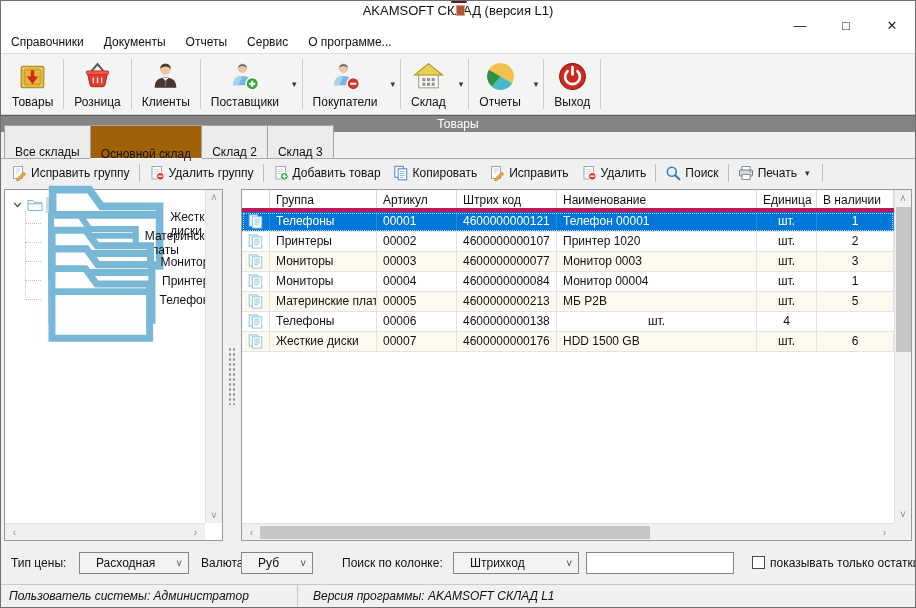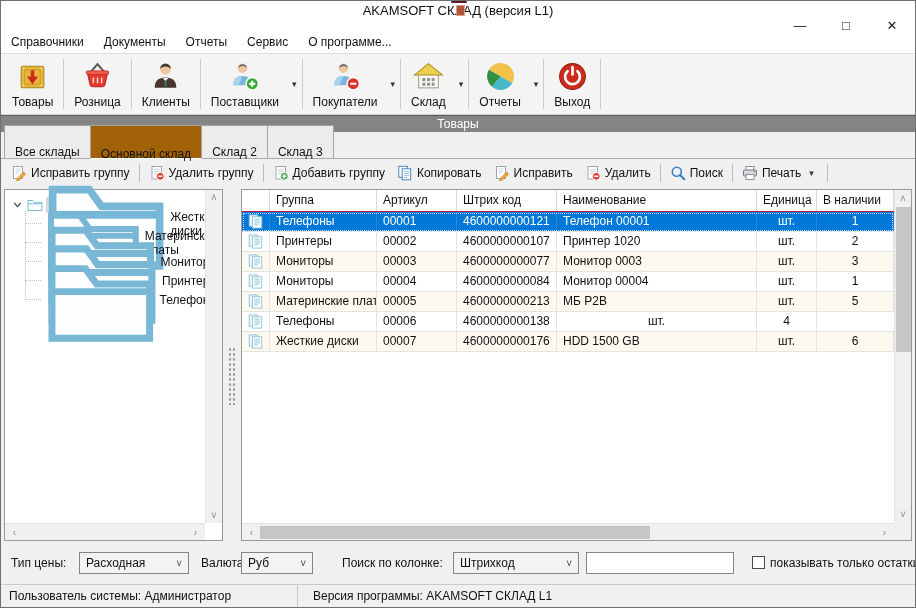--- a/index.html
+++ b/index.html
@@ -51,50 +51,50 @@
   .tree-children{position:relative;margin-left:22px;}
   .tree-children::before{content:"";position:absolute;left:-8px;top:-3px;bottom:9px;border-left:1px dotted #c2c2c2;}
   .tree-child{display:flex;align-items:center;height:19px;gap:3px;position:relative;padding-left:12px;}
   .tree-child::before{content:"";position:absolute;left:-8px;top:9px;width:16px;border-top:1px dotted #c2c2c2;}
   .splitter{position:absolute;left:222px;width:18px;top:2px;bottom:2px;}
   .grip{position:absolute;left:5px;top:calc(50% - 18px);width:8px;height:58px;
         background-image:radial-gradient(circle,#8f8f8f 1px,transparent 1.3px);background-size:4px 5px;}
   .table-panel{position:absolute;left:240px;right:3px;top:2px;bottom:2px;background:#fff;border:1px solid #999;}
   .tgrid{margin-right:17px;}
   .thead,.trow{display:grid;grid-template-columns:28px 107px 80px 100px 200px 60px minmax(0,1fr);}
-  .thead{height:22px;border-bottom:1px solid #be185d;}
+  .thead{height:22px;border-bottom:4px solid #be185d;}
   .thead .hc{padding:3px 6px;border-right:1px solid #dadada;white-space:nowrap;overflow:hidden;}
   .trow{height:20px;border-bottom:1px solid #e3e3e3;background:#fff;}
   .trow:nth-child(even){background:#fdf9ee;}
   .trow .c{padding:2px 6px;border-right:1px solid #e3e3e3;white-space:nowrap;overflow:hidden;line-height:15px;}
   .trow .c0{display:flex;align-items:center;justify-content:center;padding:1px;}
   .trow .c0 svg{width:15px;height:15px;}
   .trow .num{text-align:center;}
   .trow.sel{background:#0078d7 !important;color:#fff;outline:1px dotted #bcd8f5;outline-offset:-2px;}
   .trow.sel .c{border-right-color:#2a86dd;}
   .vscroll{position:absolute;right:0;top:0;width:17px;bottom:17px;background:#f0f0f0;border-left:1px solid #e2e2e2;}
   .vscroll .sb-arrow{position:absolute;left:0;width:16px;}
   .vscroll .up{top:1px;} .vscroll .down{bottom:1px;}
   .vthumb{position:absolute;left:1px;width:15px;top:17px;height:145px;background:#c6c6c6;}
   .hscroll{position:absolute;left:0;right:17px;bottom:0;height:17px;background:#f0f0f0;border-top:1px solid #e2e2e2;}
   .hscroll .left{position:absolute;left:2px;top:1px;} .hscroll .right{position:absolute;right:2px;top:1px;}
   .hthumb{position:absolute;left:18px;top:2px;width:390px;height:13px;background:#c6c6c6;}
   .corner{position:absolute;right:0;bottom:0;width:17px;height:17px;background:#f0f0f0;}
   
   .footer{position:absolute;left:0;top:542px;right:0;height:41px;background:#f0f0f0;overflow:hidden;}
   .flabel{position:absolute;top:13px;white-space:nowrap;}
-  .combo{position:absolute;top:9px;height:22px;background:#f3f3f3;border:1px solid #858585;display:flex;align-items:center;padding-left:6px;}
+  .combo{position:absolute;top:9px;height:22px;background:#f3f3f3;border:1px solid #858585;display:flex;align-items:center;padding-left:16px;}
   .combo .chev{margin-left:auto;padding:0 6px;color:#444;font-size:10px;}
   .tinput{position:absolute;top:9px;height:22px;background:#fff;border:1px solid #858585;font:12px "Liberation Sans",sans-serif;padding:0 4px;}
   .checkbox{position:absolute;top:13px;width:13px;height:13px;background:#fff;border:1px solid #494949;}
   
   .statusbar{position:absolute;left:0;top:583px;right:0;bottom:0;background:#f0f0f0;border-top:1px solid #c9c9c9;display:flex;align-items:center;}
   .status-cell{padding:0 8px;white-space:nowrap;}
   .status-div{width:1px;height:100%;background:#c9c9c9;position:absolute;left:296px;top:0;}
-  .statuswrap{position:relative;width:100%;height:100%;display:flex;align-items:center;}
+  .statuswrap{position:relative;width:100%;height:100%;display:flex;align-items:center;font-style:italic;}
   .status-right{position:absolute;left:304px;}
 </style>
 </head>
 <body>
 
 <svg width="0" height="0" style="position:absolute">
   <defs>
     <symbol id="i-goods" viewBox="0 0 32 32">
       <rect x="5" y="6" width="22" height="21" rx="2" fill="#e7b73c" stroke="#a9841e"></rect>
       <rect x="8.5" y="9.5" width="15" height="14" fill="none" stroke="#c79b2a"></rect>
@@ -327,21 +327,21 @@
       <svg>
           <use href="#i-pagedel"></use>
         </svg>
       <span>Удалить группу</span>
     </div>
     <div class="act-sep"></div>
     <div class="act-btn">
       <svg>
           <use href="#i-pageadd"></use>
         </svg>
-      <span>Добавить группу</span>
+      <span>Добавить товар</span>
     </div>
     <div class="act-btn">
       <svg>
           <use href="#i-copy"></use>
         </svg>
       <span>Копировать</span>
     </div>
     <div class="act-btn">
       <svg>
           <use href="#i-edit"></use>

